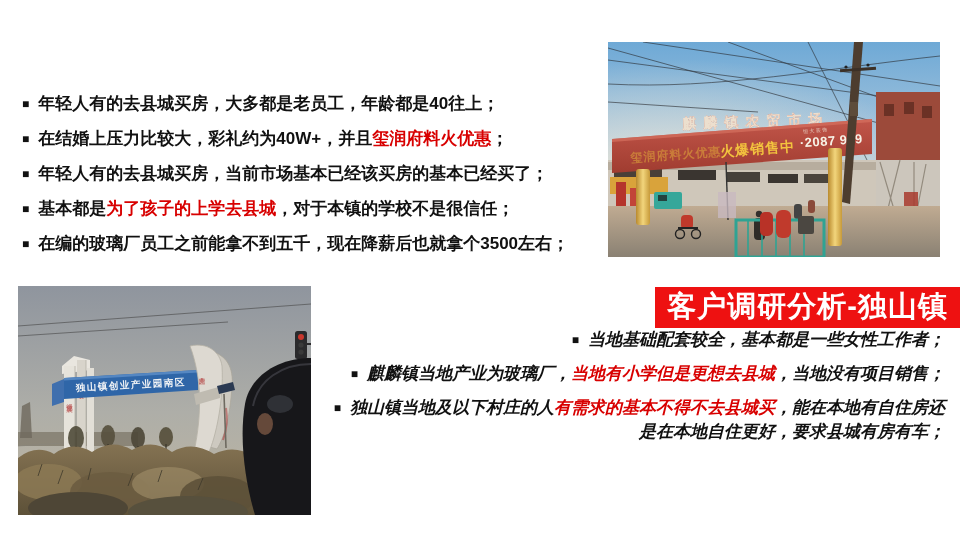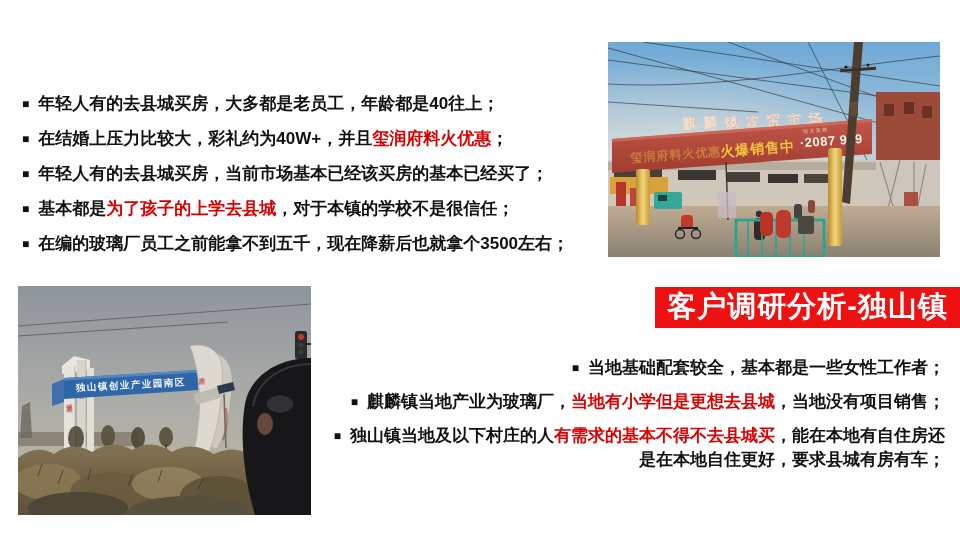--- a/index.html
+++ b/index.html
@@ -17,21 +17,21 @@
   .title-dushan { right:0; top:287px; }
 
   .bullets { position:absolute; color:#111; font-size:17px; font-weight:bold; }
   .bullets .bullet { line-height:24px; margin-bottom:11px; }
   .bullets .marker { font-size:12px; vertical-align:1px; margin:0 9px 0 0; color:#111; }
   .bullets .em { color:var(--red-em,#d80000); }
 
   .bullets-qilin { left:22px; top:92px; width:585px; text-align:left; }
   .bullets-qilin .bullet { white-space:nowrap; }
 
-  .bullets-dushan { right:15px; top:356px; width:612px; text-align:right; }
+  .bullets-dushan { right:15px; top:328px; width:612px; text-align:right;font-style:italic; }
   .bullets-dushan .bullet { margin-bottom:10px; }
 
   .photo { position:absolute; overflow:hidden; }
   .photo svg { display:block; width:100%; height:100%; }
   .photo-street { left:608px; top:42px; width:332px; height:215px; }
   .photo-gate  { left:18px;  top:286px; width:293px; height:229px; }
 </style>
 </head>
 <body>
 

